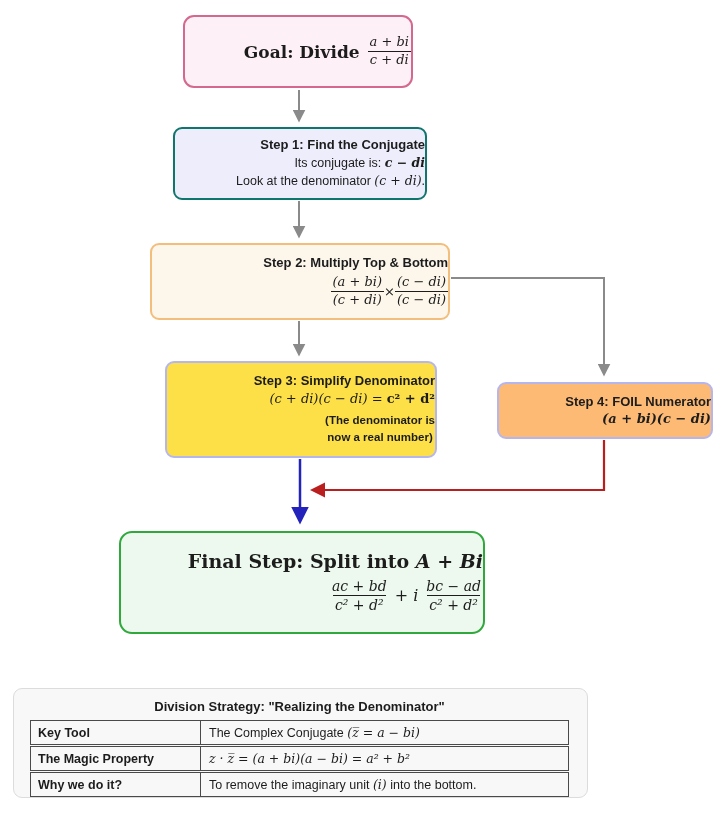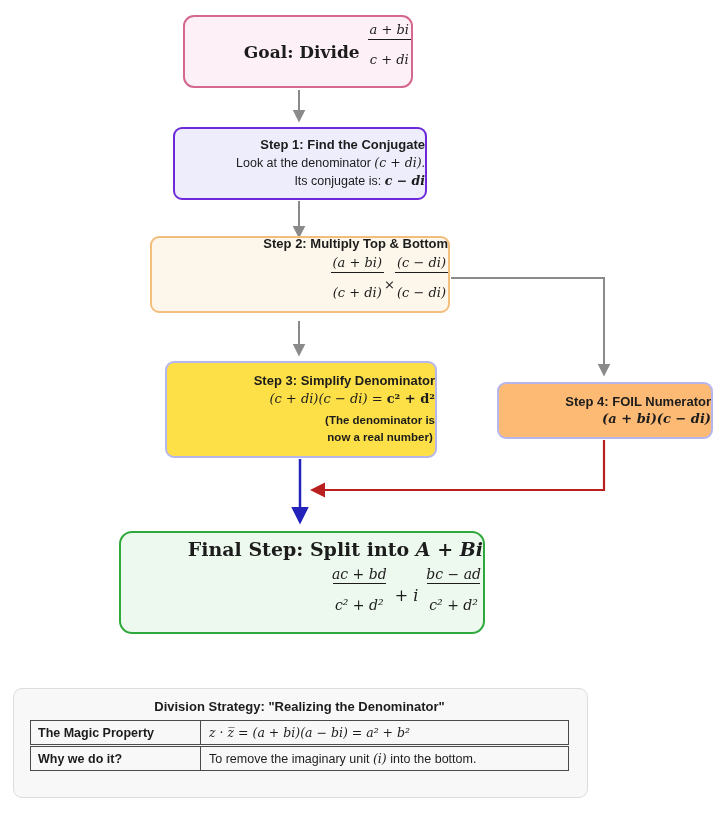--- a/index.html
+++ b/index.html
@@ -6,35 +6,35 @@
   .canvas {
     position:relative; width:722px; height:819px; background:#ffffff;
     font-family:"Liberation Sans", sans-serif; color:#1c1c1c; overflow:hidden;
   }
   .box {
     position:absolute; box-sizing:border-box;
     display:flex; flex-direction:column; align-items:flex-end; justify-content:center;
     text-align:center; border-radius:9px;
   }
   .box-goal  { left:183px; top:15px;  width:230px; height:73px;  background:#fdf0f6; border:2px solid #d4688e; border-radius:11px; }
-  .box-step1 { left:173px; top:127px; width:254px; height:73px;  background:#ededfc; border:2px solid #6d28d9; }
-  .box-step2 { left:150px; top:236px; width:300px; height:77px;  background:#fdf6ea; border:2px solid #f3bd7c; }
+  .box-step1 { left:173px; top:127px; width:254px; height:73px;  background:#ededfc; border:2px solid #0f766e; }
+  .box-step2 { left:150px; top:243px; width:300px; height:77px;  background:#fdf6ea; border:2px solid #f3bd7c; }
   .box-step3 { left:165px; top:361px; width:272px; height:97px;  background:#fde047; border:2px solid #b6b6ef; }
   .box-step4 { left:497px; top:382px; width:216px; height:57px;  background:#fdba74; border:2px solid #b6b6ef; }
   .box-final { left:119px; top:531px; width:366px; height:103px; background:#edf9ee; border:2.5px solid #2fa83c; border-radius:13px; }
 
   .step-title { font-weight:bold; font-size:13px; line-height:1.35; }
   .step-body  { font-size:12.5px; line-height:1.4; }
   .math   { font-family:"DejaVu Serif", serif; font-style:italic; }
   .math-b { font-family:"DejaVu Serif", serif; font-style:italic; font-weight:bold; }
   .rm-b   { font-family:"DejaVu Serif", serif; font-weight:bold; font-style:normal; }
 
   .goal-line { display:flex; align-items:center; gap:8px; font-family:"DejaVu Serif", serif; font-weight:bold; font-size:17px; }
   .frac { display:inline-flex; flex-direction:column; align-items:center; text-align:center; font-size:13px; line-height:1.3; vertical-align:middle; }
-  .frac .den { border-top:1.3px solid #1c1c1c; padding:12px 2px; }
+  .frac .den { border-top:1.3px solid #1c1c1c; padding:0 2px; }
   .frac .num { padding:0 2px; }
 
   .mathrow { display:flex; align-items:center; justify-content:center; margin-top:3px; font-size:13px; }
   .note { font-size:11.5px; font-weight:600; line-height:1.55; margin-top:3px; }
 
   .final-title { font-family:"DejaVu Serif", serif; font-weight:bold; font-size:19px; line-height:1.2; }
   .final-row { display:flex; align-items:center; justify-content:center; gap:6px; margin-top:4px; }
   .final-row .frac { font-size:14px; }
 
   .strategy {
@@ -84,22 +84,22 @@
       <span>Goal: Divide</span>
       <span class="frac math" style="font-weight:normal">
         <span class="num">a + bi</span>
         <span class="den">c + di</span>
       </span>
     </div>
   </div>
 
   <div class="box box-step1">
     <div class="step-title">Step 1: Find the Conjugate</div>
+    <div class="step-body"><span>Its conjugate is: </span><span class="math-b">c − di</span></div>
     <div class="step-body"><span>Look at the denominator </span><span class="math">(c + di)</span><span>.</span></div>
-    <div class="step-body"><span>Its conjugate is: </span><span class="math-b">c − di</span></div>
   </div>
 
   <div class="box box-step2">
     <div class="step-title">Step 2: Multiply Top &amp; Bottom</div>
     <div class="mathrow math">
       <span class="frac">
         <span class="num">(a + bi)</span>
         <span class="den">(c + di)</span>
       </span>
       <span style="font-style:normal">×</span>
@@ -135,20 +135,24 @@
       <span class="frac">
         <span class="num">bc − ad</span>
         <span class="den">c² + d²</span>
       </span>
     </div>
   </div>
 
   <div class="strategy">
     <div class="strategy-title">Division Strategy: "Realizing the Denominator"</div>
 
+    <div class="srow">
+      <div class="k">Key Tool</div>
+      <div class="v"><span>The Complex Conjugate </span><span class="math">(z̅ = a − bi)</span><span></span></div>
+    </div>
 
     <div class="srow">
       <div class="k">The Magic Property</div>
       <div class="v"><span></span><span class="math">z · z̅ = (a + bi)(a − bi) = a² + b²</span><span></span></div>
     </div>
 
     <div class="srow">
       <div class="k">Why we do it?</div>
       <div class="v"><span>To remove the imaginary unit </span><span class="math">(i)</span><span> into the bottom.</span></div>
     </div>

